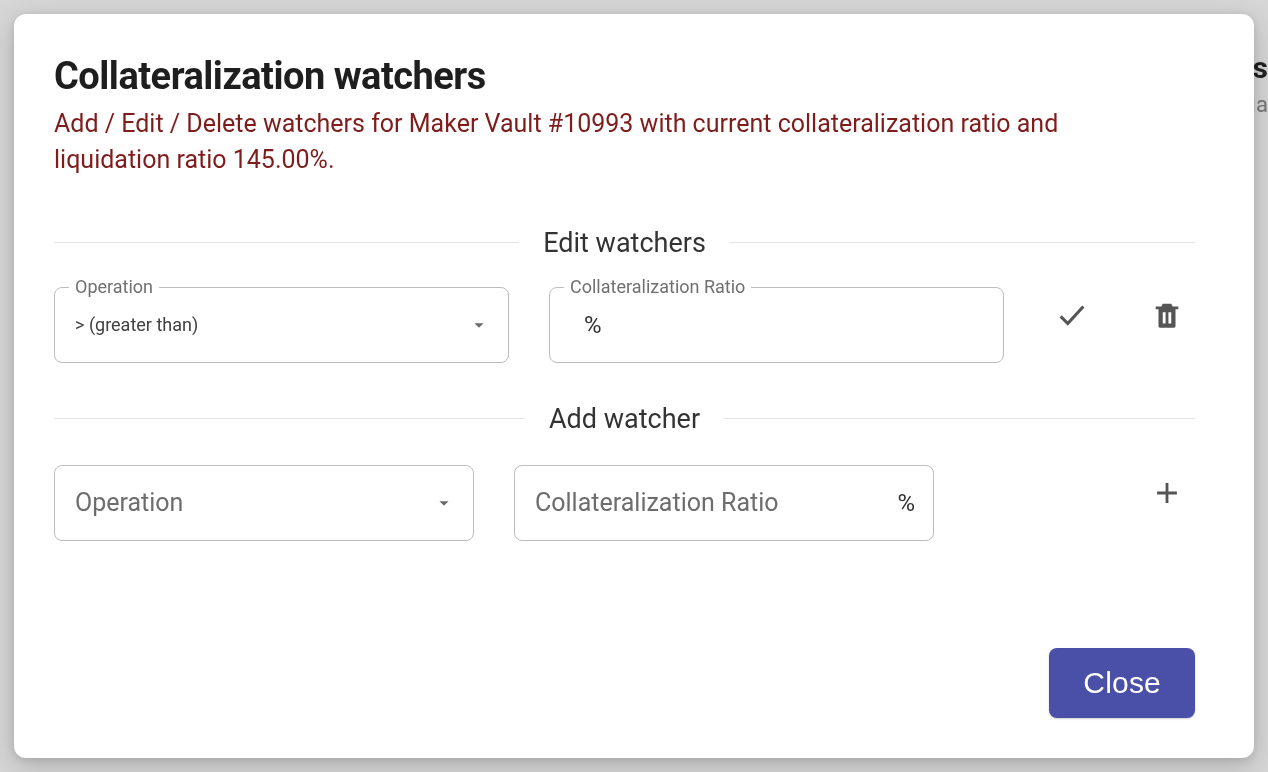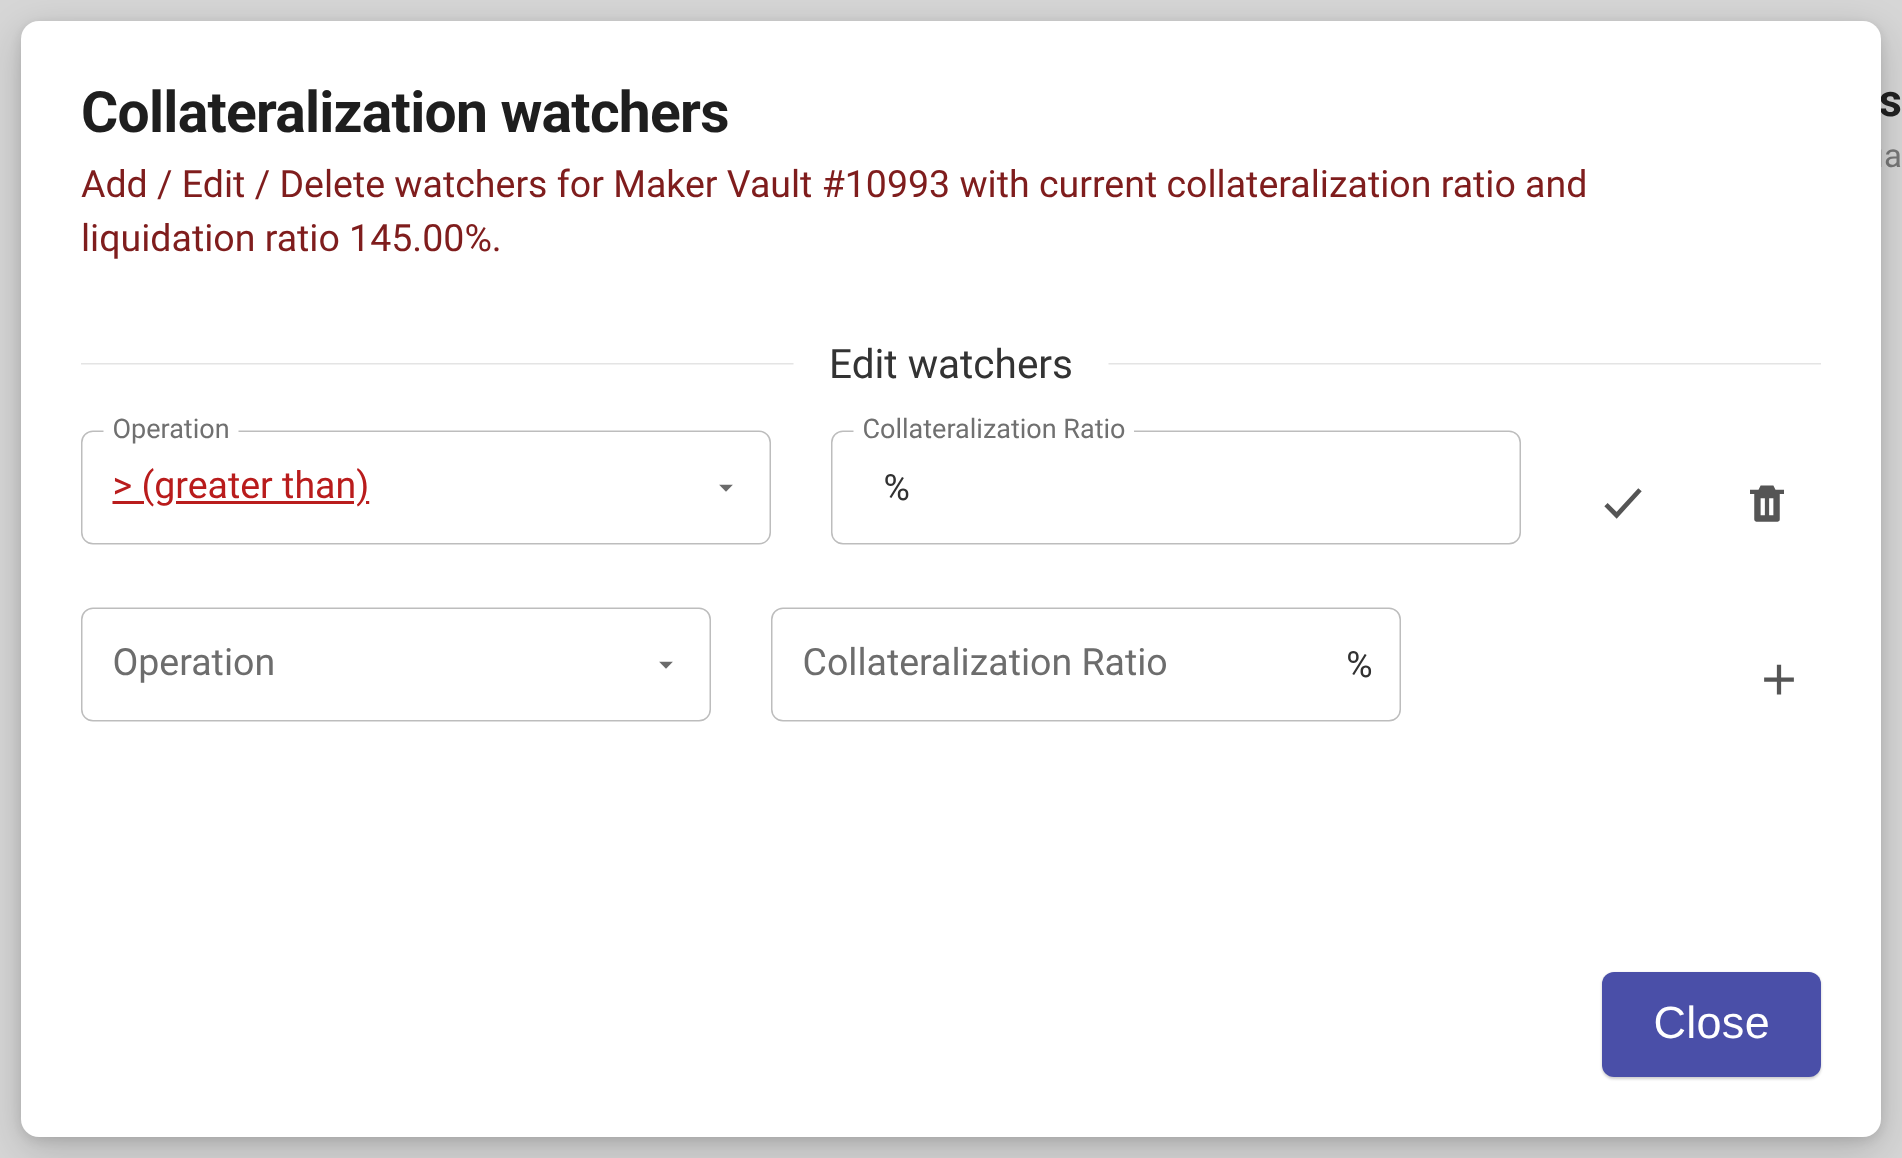--- a/index.html
+++ b/index.html
@@ -17,21 +17,21 @@
   }
   .dialog {
     position: absolute;
     left: 14px;
     top: 14px;
     right: 14px;
     bottom: 14px;
     background: #ffffff;
     border-radius: 12px;
     box-shadow: 0 8px 28px rgba(0,0,0,0.18), 0 2px 8px rgba(0,0,0,0.10);
-    padding: 40px 40px 40px 40px;
+    padding: 40px 59px 40px 40px;
     display: flex;
     flex-direction: column;
   }
   .title {
     font-size: 38px;
     font-weight: 700;
     color: #1e1e1e;
     letter-spacing: -0.5px;
     margin: 0 0 8px 0;
   }
@@ -52,21 +52,21 @@
     height: 1px;
     background: #e4e4e4;
   }
   .section-header .label {
     padding: 0 24px;
     font-size: 27px;
     color: #333333;
   }
   .row {
     display: flex;
-    align-items: flex-end;
+    align-items: flex-start;
     gap: 40px;
     margin-bottom: 40px;
   }
   
   .field {
     position: relative;
     border: 1.5px solid #bdbdbd;
     border-radius: 8px;
     height: 76px;
     display: flex;
@@ -77,28 +77,27 @@
   .field .legend {
     position: absolute;
     top: -12px;
     left: 14px;
     background: #fff;
     padding: 0 6px;
     font-size: 18px;
     color: #707070;
   }
   .field .value {
-    font-size: 25px;
-    color: #b91c1c;
+    font-size: 18px;
+    color: #404040;
     flex: 1;
     border: none;
     outline: none;
     background: transparent;
     font-family: inherit;
-    text-decoration: underline;
   }
   .field .placeholder {
     font-size: 25px;
     color: #6d6d6d;
     flex: 1;
   }
   .field .chevron {
     width: 22px; height: 22px;
     fill: #6b6b6b;
     margin-left: 12px;
@@ -201,20 +200,25 @@
         </svg>
     </button>
 
     <button class="icon-btn trash">
       <svg viewBox="0 0 24 24">
         <path d="M6 7h12v13a1 1 0 0 1-1 1H7a1 1 0 0 1-1-1V7zm3 3v8h2v-8H9zm4 0v8h2v-8h-2zM9 4h6l1 2h4v2H4V6h4l1-2z"></path>
       </svg>
     </button>
   </div>
 
+  <div class="section-header">
+    <div class="rule"></div>
+    <div class="label">Add watcher</div>
+    <div class="rule"></div>
+  </div>
 
   <div class="row row-b">
     <div class="field operation-col-b">
       <span class="placeholder">Operation</span>
       <svg class="chevron" viewBox="0 0 24 24">
           <path d="M7 10l5 5 5-5z"></path>
         </svg>
     </div>
 
     <div class="field ratio-col-b">

